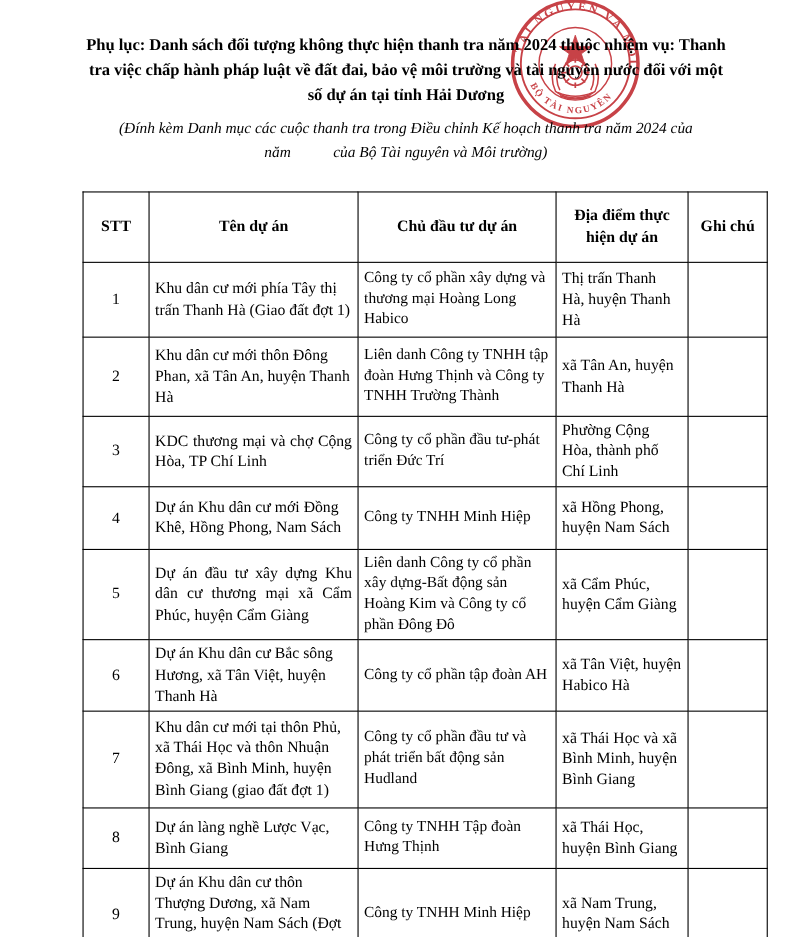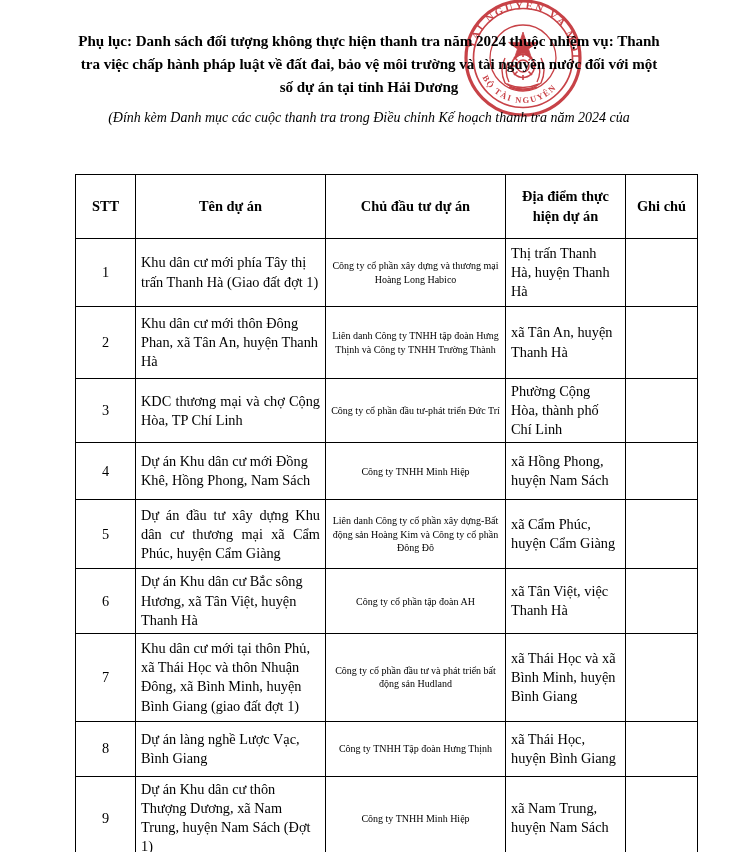--- a/index.html
+++ b/index.html
@@ -118,22 +118,22 @@
   td.c2 {
     font-size: 14.3px;
     text-align: left;
     line-height: 1.34;
     vertical-align: middle;
     padding-left: 7px;
     padding-right: 6px;
   }
   td.c2.justify { text-align: justify; text-align-last: left; }
   td.c3 {
-    font-size: 10px;
-    text-align: center;
+    font-size: 14px;
+    text-align: left;
     line-height: 1.34;
     vertical-align: middle;
     padding-left: 6px;
     padding-right: 6px;
     margin-left: 48px;
   }
   td.c4 {
     font-size: 14.3px;
     line-height: 1.34;
     vertical-align: middle;
@@ -156,20 +156,21 @@
 <div class="page">
 
   <div class="header-block">
     <div class="doc-title">
       <span>Phụ lục: Danh sách đối tượng không thực hiện thanh tra năm 2024 thuộc nhiệm vụ: Thanh</span>
       <span>tra việc chấp hành pháp luật về đất đai, bảo vệ môi trường và tài nguyên nước đối với</span>
       <span>một số dự án tại tỉnh Hải Dương</span>
     </div>
     <div class="doc-subtitle">
       <span>(Đính kèm Danh mục các cuộc thanh tra trong Điều chỉnh Kế hoạch thanh tra năm 2024 của</span>
+      <span class="sub-line-3">năm           của Bộ Tài nguyên và Môi trường)</span>
     </div>
   </div>
 
   <div class="seal">
     <svg viewBox="0 0 124 144" xmlns="http://www.w3.org/2000/svg">
       <defs>
         <path id="arcTop" d="M 13,70 A 49,49 0 0 1 111,70" fill="none"></path>
         <path id="arcBot" d="M 17,70 A 45,45 0 0 0 107,70" fill="none"></path>
       </defs>
       <g stroke="#c0272d" fill="none">
@@ -263,21 +264,21 @@
           <td class="c1">5</td>
           <td class="c2 justify">Dự án đầu tư xây dựng Khu dân cư thương mại xã Cẩm Phúc, huyện Cẩm Giàng</td>
           <td class="c3">Liên danh Công ty cổ phần xây dựng-Bất động sản Hoàng Kim và Công ty cổ phần Đông Đô</td>
           <td class="c4">xã Cẩm Phúc, huyện Cẩm Giàng</td>
           <td class="c5"></td>
         </tr>
         <tr class="r6">
           <td class="c1">6</td>
           <td class="c2">Dự án Khu dân cư Bắc sông Hương, xã Tân Việt, huyện Thanh Hà</td>
           <td class="c3">Công ty cổ phần tập đoàn AH</td>
-          <td class="c4">xã Tân Việt, việc Thanh Hà</td>
+          <td class="c4">xã Tân Việt, huyện Habico Hà</td>
           <td class="c5"></td>
         </tr>
         <tr class="r7">
           <td class="c1">7</td>
           <td class="c2">Khu dân cư mới tại thôn Phủ, xã Thái Học và thôn Nhuận Đông, xã Bình Minh, huyện Bình Giang (giao đất đợt 1)</td>
           <td class="c3">Công ty cổ phần đầu tư và phát triển bất động sản Hudland</td>
           <td class="c4">xã Thái Học và xã Bình Minh, huyện Bình Giang</td>
           <td class="c5"></td>
         </tr>
         <tr class="r8">

